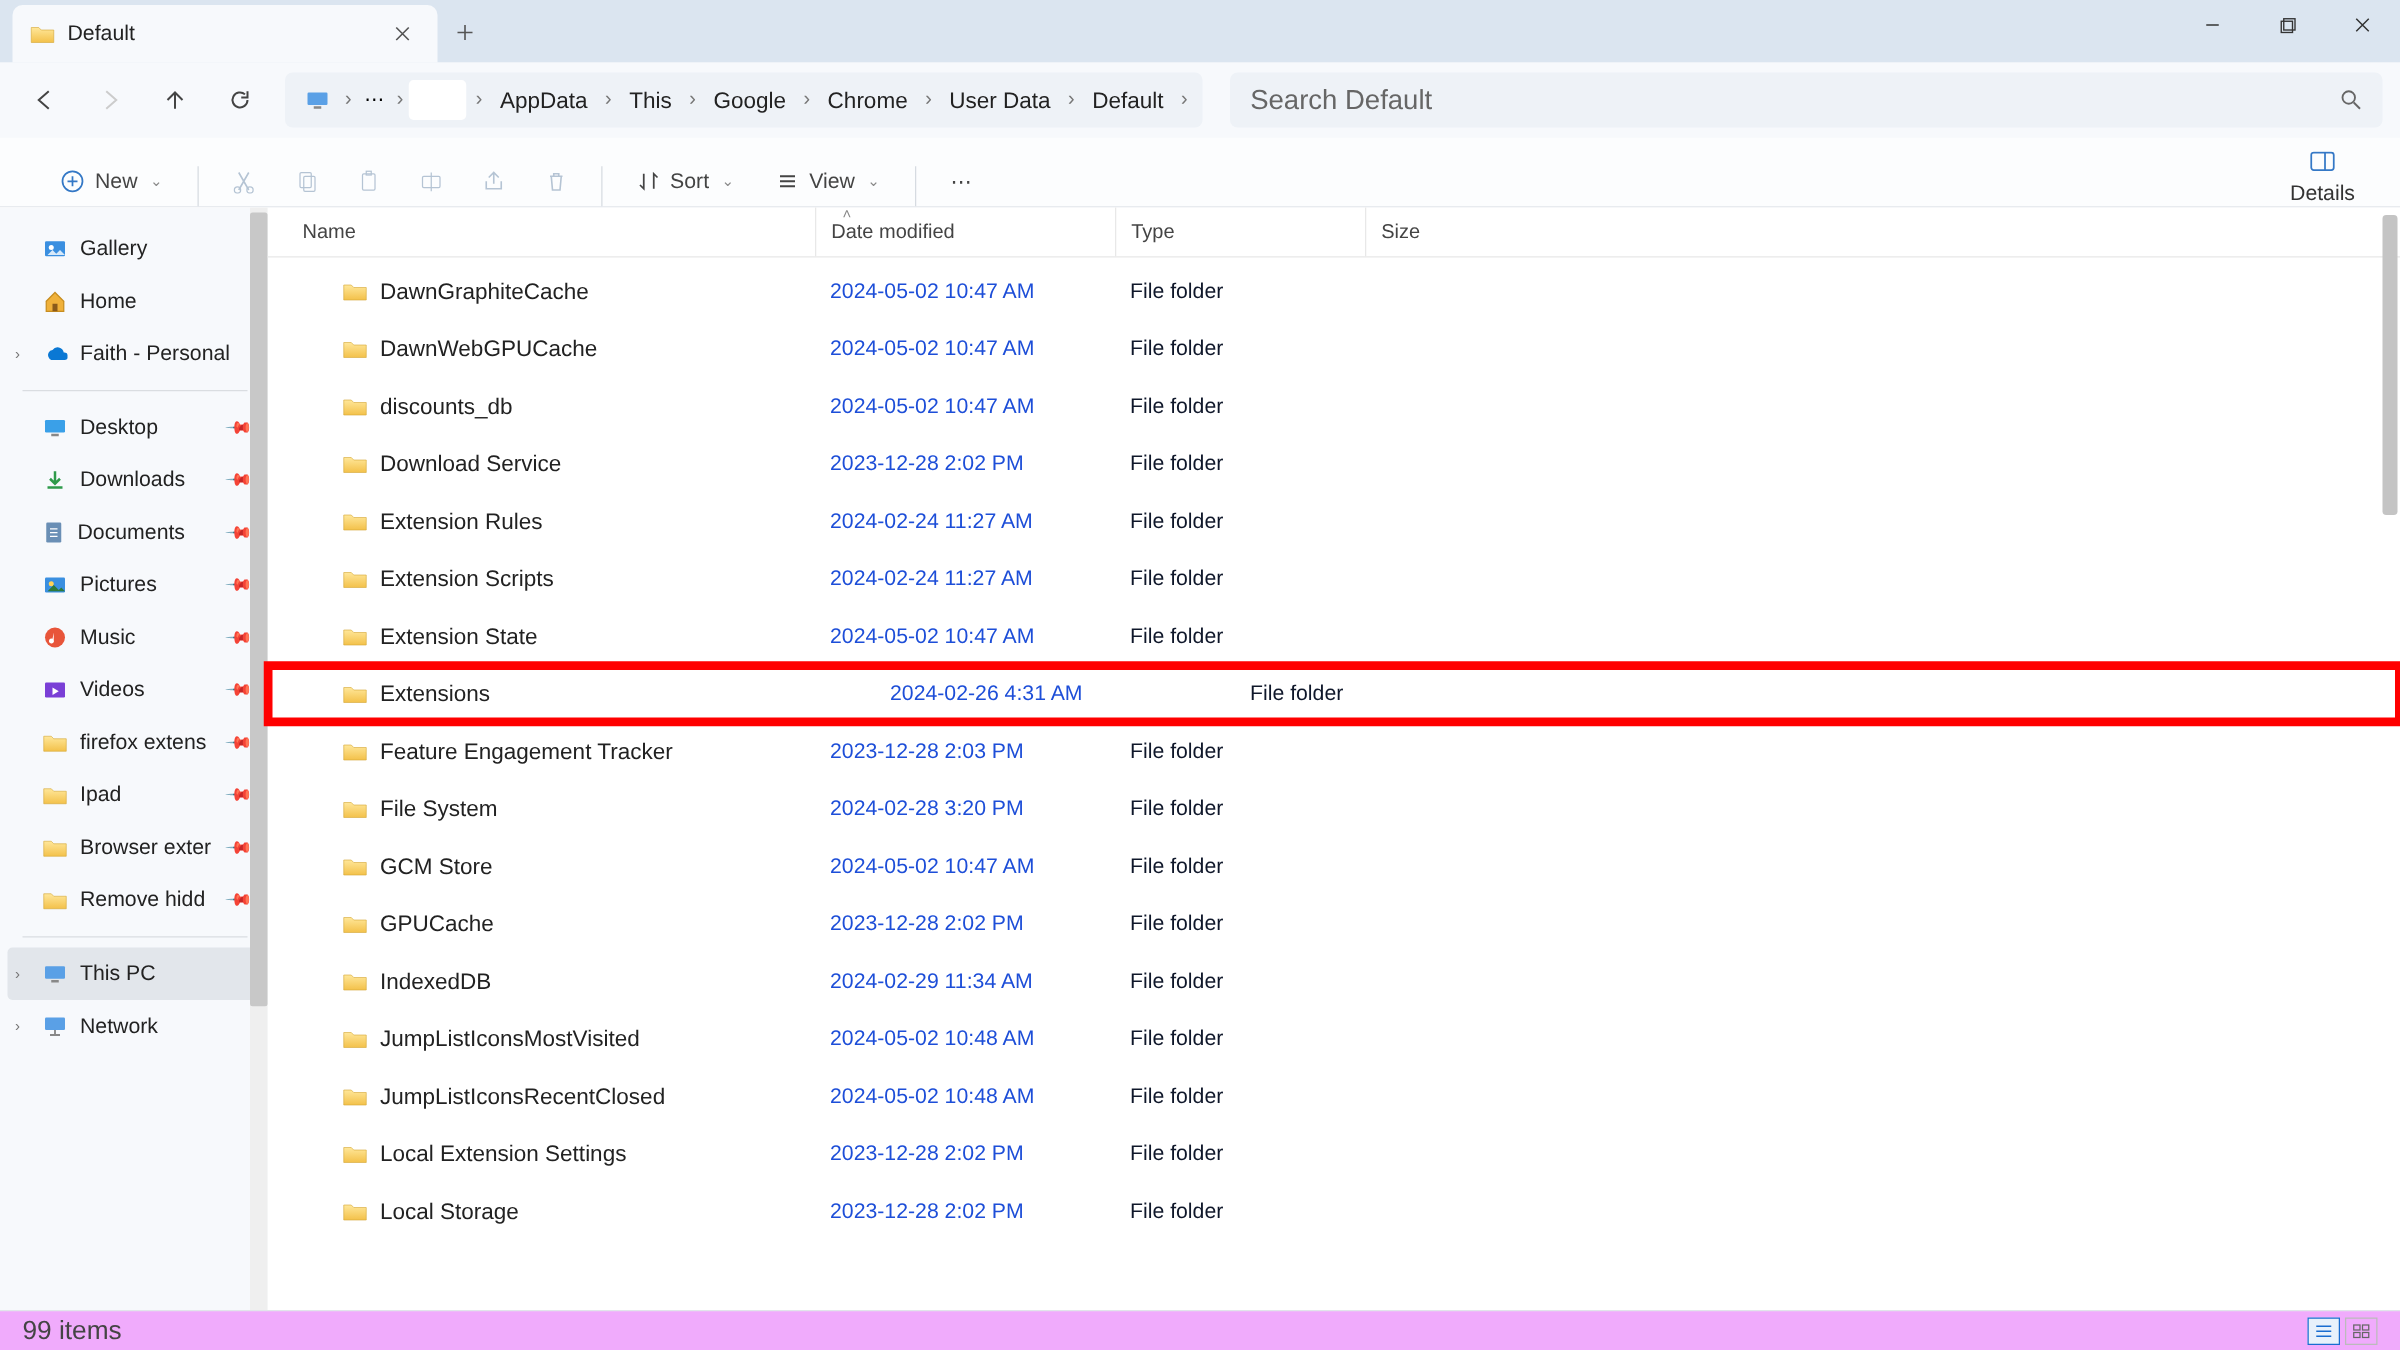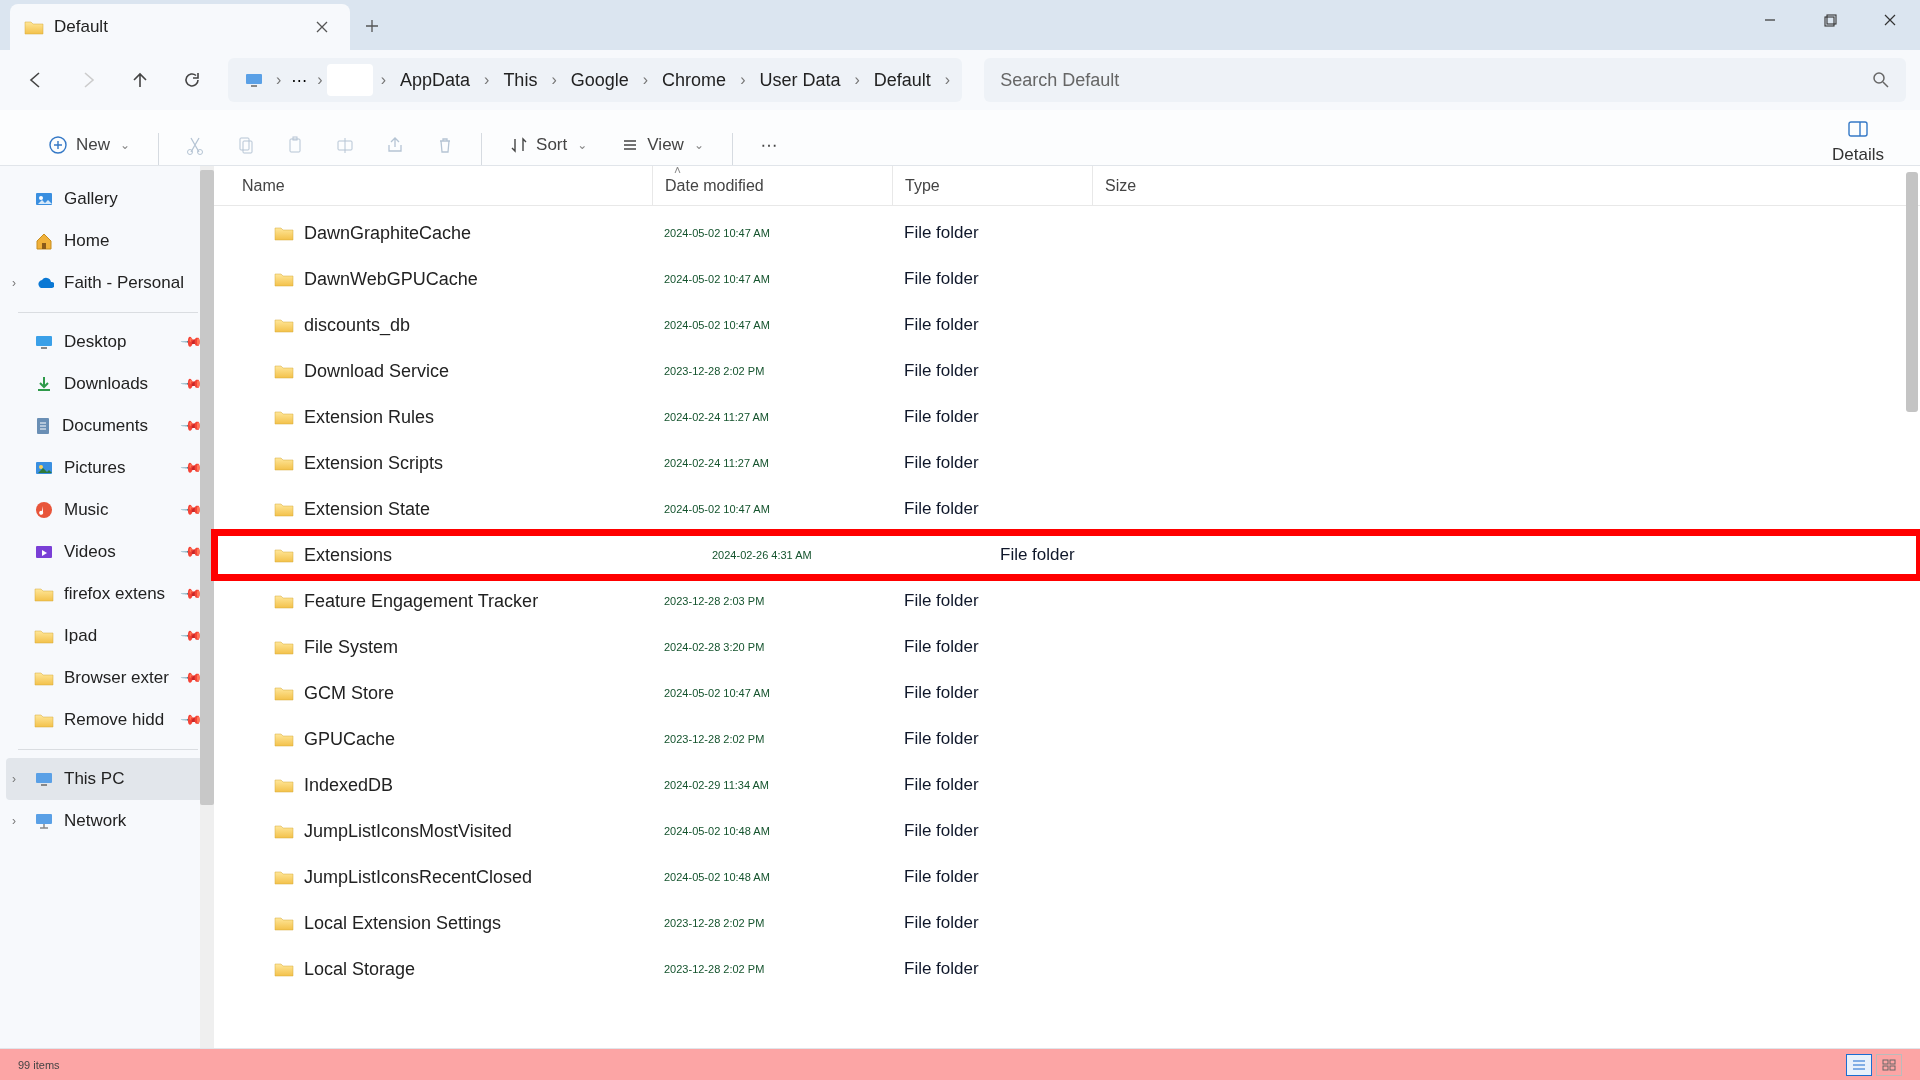--- a/index.html
+++ b/index.html
@@ -16,21 +16,21 @@
 .win-controls div { width: 60px; height: 40px; display:flex; align-items:center; justify-content:center; color:#333; }
 
 
 .addressrow { height: 60px; background: #f7f9fc; display: flex; align-items: center; padding: 0 14px; gap: 8px; }
 .navbtn { width: 44px; height: 44px; display:flex; align-items:center; justify-content:center; color:#555; border-radius:6px; }
 .navbtn.disabled { color: #bbb; }
 .breadcrumb-box { flex: 0 0 auto; background: #eef2f7; border-radius: 6px; height: 44px; display:flex; align-items:center; padding: 0 8px; margin-left: 6px; }
 .breadcrumb-box .seg { padding: 0 10px; font-size: 18px; color: #222; height:100%; display:flex; align-items:center; }
 .breadcrumb-box .chev { color: #777; padding: 0 4px; }
 .breadcrumb-box .blank { width: 46px; height: 32px; background: #fff; border-radius:4px; margin-right:4px; }
-.searchbox { margin-left: 14px; flex: 1; background: #eef2f7; border-radius: 6px; height: 44px; display:flex; align-items:center; padding: 0 16px; color:#666; font-size:18px; }
+.searchbox { margin-left: 14px; flex: 1; background: #eef2f7; border-radius: 6px; height: 44px; display:flex; align-items:center; padding: 0 16px; color:#666; font-size:22px; }
 .searchbox svg { margin-left:auto; }
 
 
 .toolbar { height: 56px; background: #fcfdfe; border-bottom: 1px solid #e1e5ea; display:flex; align-items:flex-end; padding: 0 36px; gap: 10px; }
 .tbtn { height: 40px; padding: 0 12px; display:flex; align-items:center; gap:8px; color:#444; font-size:17px; border-radius:4px; }
 .tbtn.iconbtn { width:40px; padding:0; justify-content:center; color:#4a7ab5; }
 .tbtn.iconbtn.disabled { color: #b5c4d4; }
 .tdiv { width:1px; height:32px; background:#d6dbe1; margin: 0 6px; }
 .tbtn .chev { color:#888; font-size:12px; margin-left:2px; }
 .details-btn { margin-left:auto; display:flex; align-items:center; gap:8px; color:#333; font-size:17px;flex-direction:column; }
@@ -50,29 +50,29 @@
 
 
 .filepane { flex:1; position:relative; }
 .cols { height: 40px; display:flex; align-items:center; border-bottom: 1px solid #e8e8e8; padding-left: 28px; font-size:16px; color:#444; }
 .col-name { width: 410px; } .col-date { width: 240px; } .col-type { width: 200px; } .col-size { width: 120px; }
 .colborder { border-left: 1px solid #e8e8e8; height:100%; display:flex; align-items:center; padding-left:12px; }
 .sort-ind { position:absolute; left: 460px; top: -2px; color:#888; font-size:12px;}
 .rows { padding-top: 4px; }
 .row { height: 46px; display:flex; align-items:center; padding-left: 28px; font-size: 18px; color:#222; }
 .row .rname { width: 410px; display:flex; align-items:center; gap:10px;padding-left:32px; }
-.row .rdate { width: 240px; color:#14532d; padding-left:12px; font-size:11px; }
+.row .rdate { width: 240px; color:#1d4ed8; padding-left:12px; font-size:17px; }
 .row .rtype { width: 200px; color:#0f172a; padding-left:12px; font-size:17px; }
 .row.highlighted { outline: 7px solid #ff0000; outline-offset: -4px; position:relative; z-index:2;gap:48px; }
 
 .folder-ico { display:inline-block; }
 .folder-ico svg { display:block; }
 
 
-.statusbar { height: 32px; background:#fca5a5; border-top:1px solid #e1e5ea; display:flex; align-items:center; padding: 0 18px; font-size:11px; color:#444; }
+.statusbar { height: 32px; background:#f0abfc; border-top:1px solid #e1e5ea; display:flex; align-items:center; padding: 0 18px; font-size:21px; color:#444; }
 .viewswitch { margin-left:auto; display:flex; gap:4px; }
 .viewswitch div { width:26px; height:22px; border:1px solid #bbb; display:flex; align-items:center; justify-content:center; }
 .viewswitch .active { border-color:#1a6dd0; background:#e8f1fb; }
 
 
 .mainscroll { position:absolute; right:0; top:0; width:18px; height:100%; }
 .mainscroll .thumb { position:absolute; right:2px; top:6px; width:12px; height:240px; background:#c4c4c4; border-radius:3px; }
 
 svg { display:block; }
 </style>

